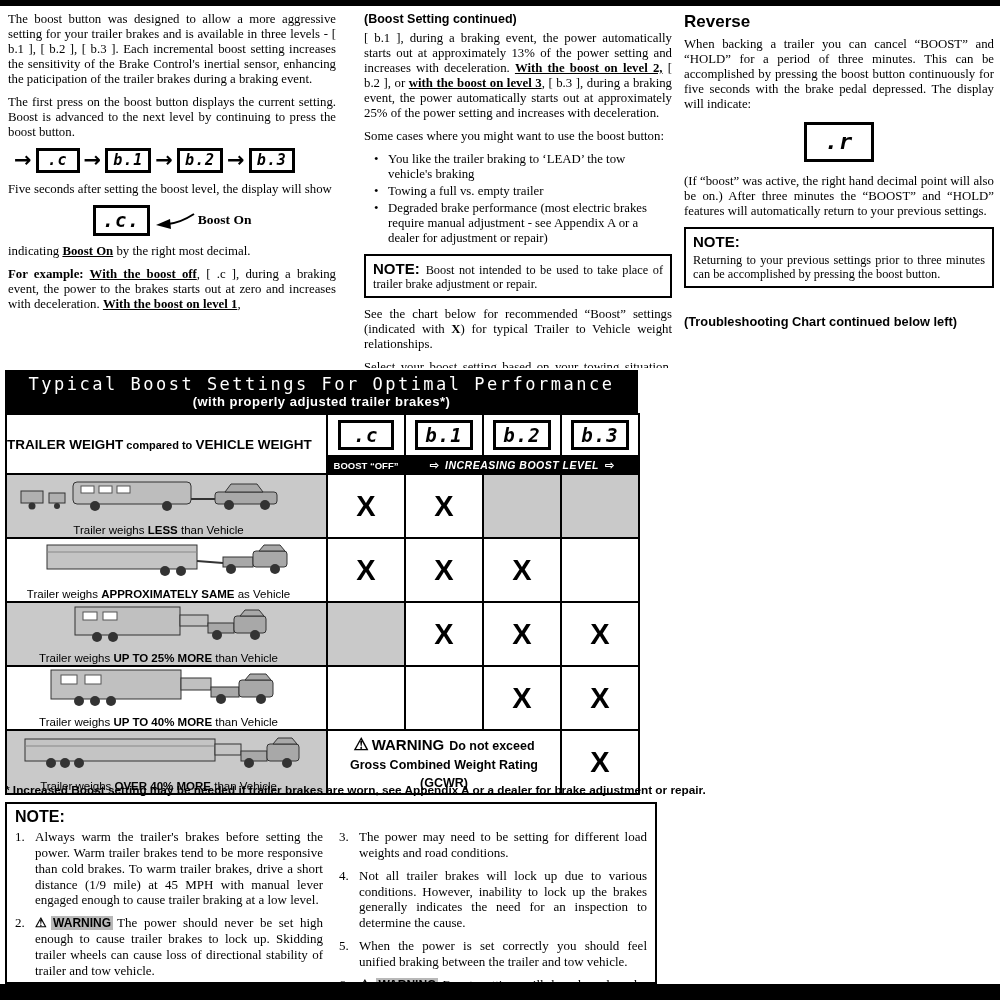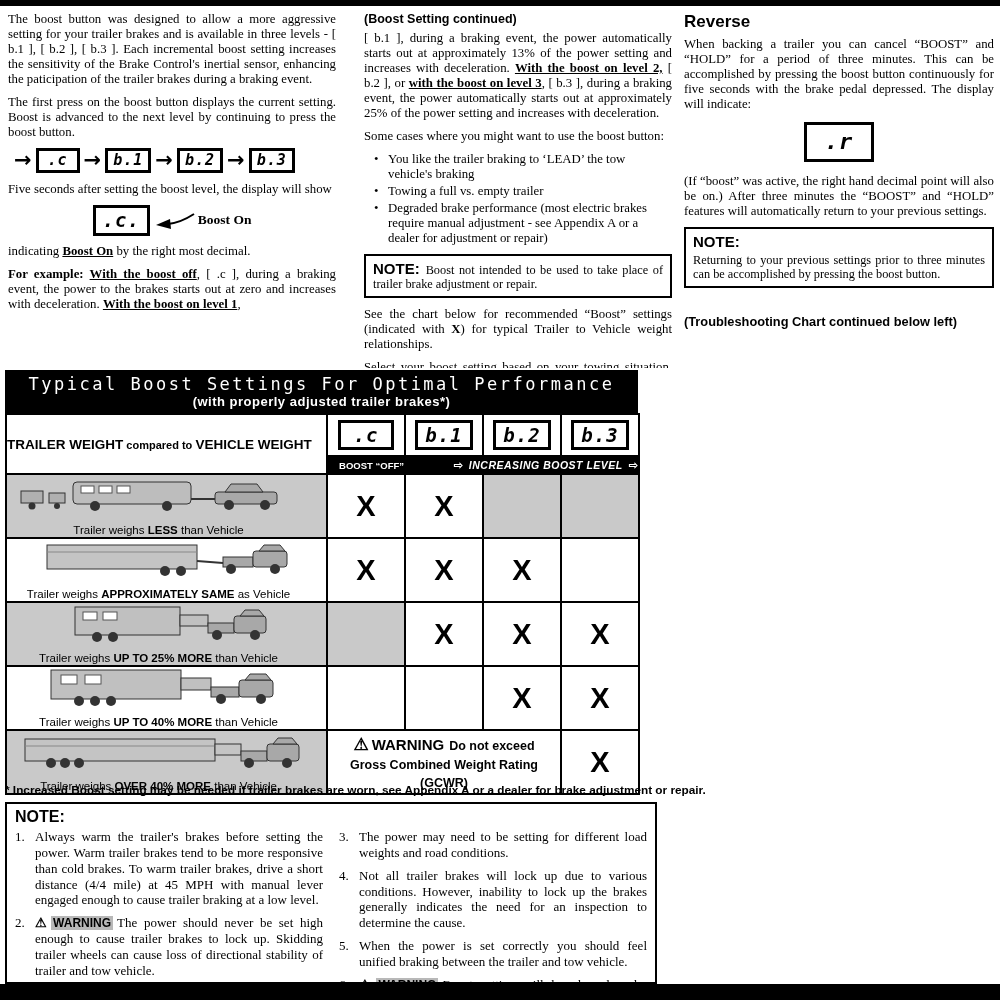--- a/index.html
+++ b/index.html
@@ -49,21 +49,21 @@
   .tbl-head{background:#000;color:#fff;text-align:center;padding:4px 0 4px 0;}
   .tbl-title{font-family:"DejaVu Sans Mono",monospace;font-weight:normal;font-size:17px;letter-spacing:2.5px;}
   .tbl-sub{font-family:"Liberation Sans",sans-serif;font-weight:bold;font-size:13px;letter-spacing:0.5px;}
   table.btable{border-collapse:collapse;table-layout:fixed;width:633px;background:#fff;}
   .btable td{border:2px solid #000;padding:0;}
   .wt-hdr{font-family:"Liberation Sans",sans-serif;font-weight:bold;padding:4px 5px;vertical-align:middle;white-space:nowrap;}
   .wh-big{font-size:13.5px;}
   .wh-mid{font-size:11px;}
   .disp-cell{text-align:center;height:40px;vertical-align:middle;}
   .strip{background:#000;color:#fff;font-family:"Liberation Sans",sans-serif;font-weight:bold;
-         font-size:9.5px;text-align:right;height:16px;vertical-align:middle;margin-left:16px;}
+         font-size:9.5px;text-align:center;height:16px;vertical-align:middle;margin-left:16px;}
   .strip .slabel{font-style:italic;font-size:10.5px;letter-spacing:0.5px;margin:0 6px;}
   .strip .sarrow{font-size:11px;}
   td.pic{position:relative;height:62px;vertical-align:top;text-align:center;}
   .cap{position:absolute;bottom:1px;left:0;right:16px;font-family:"Liberation Sans",sans-serif;font-size:11.5px;}
   td.xc{text-align:center;font-family:"Liberation Sans",sans-serif;font-weight:bold;font-size:29px;vertical-align:middle;}
   .shade{background:#c9c9c9;}
   td.warncell{text-align:center;font-family:"Liberation Sans",sans-serif;font-weight:bold;vertical-align:middle;padding:2px 8px;background:#fff;margin-top:20px;}
   .warncell .tri{font-size:17px;margin-right:3px;}
   .warncell .ww{font-size:15px;margin-right:5px;}
   .warncell .wt{font-size:12.5px;}
@@ -308,21 +308,21 @@
   </div>
 
   <div class="footnote">* Increased Boost setting may be needed if trailer brakes are worn, see Appendix A or a dealer for brake adjustment or repair.</div>
 
   <div class="notesbox">
     <div class="notes-title">NOTE:</div>
     <div class="notes-cols">
       <div class="ncol">
         <div class="nitem">
           <span class="nnum">1.</span>
-          <div class="ntext">Always warm the trailer's brakes before setting the power.  Warm trailer brakes tend to be more responsive than cold brakes.  To warm trailer brakes, drive a short distance (4/4 mile) at 45 MPH with manual lever engaged enough to cause trailer braking at a low level.</div>
+          <div class="ntext">Always warm the trailer's brakes before setting the power.  Warm trailer brakes tend to be more responsive than cold brakes.  To warm trailer brakes, drive a short distance (1/9 mile) at 45 MPH with manual lever engaged enough to cause trailer braking at a low level.</div>
         </div>
         <div class="nitem">
           <span class="nnum">2.</span>
           <div class="ntext"><span class="wtri">⚠</span><span class="wchip">WARNING</span><span>The power should never be set high enough to cause trailer brakes to lock up.  Skidding trailer wheels can cause loss of directional stability of trailer and tow vehicle.</span></div>
         </div>
       </div>
       <div class="ncol">
         <div class="nitem">
           <span class="nnum">3.</span>
           <div class="ntext">The power may need to be setting for different load weights and road conditions.</div>

